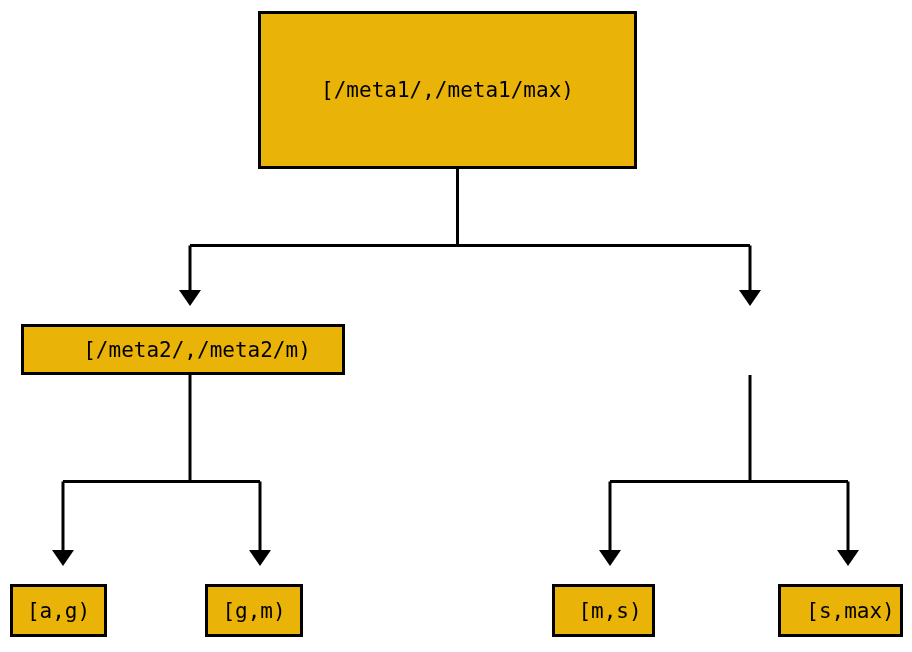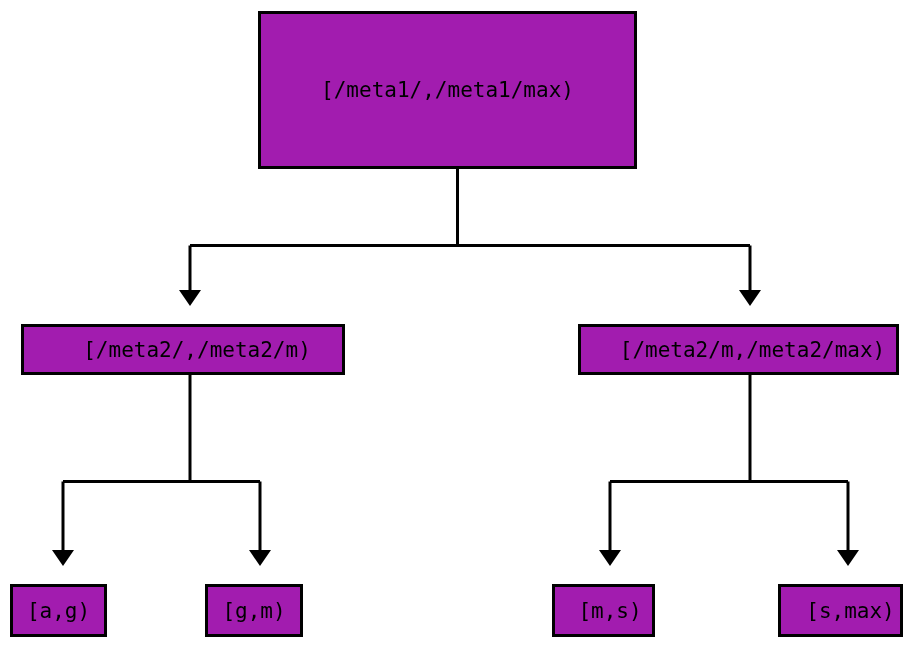--- a/index.html
+++ b/index.html
@@ -12,21 +12,21 @@
     width: 912px;
     height: 652px;
     background: #ffffff;
     overflow: hidden;
     font-family: "DejaVu Sans Mono", "Liberation Mono", monospace;
   }
   .node {
     position: absolute;
     box-sizing: border-box;
     border: 3px solid #000000;
-    background: #a21caf;
+    background: #eab308;
     display: flex;
     align-items: center;
     justify-content: center;
     color: #000000;
     letter-spacing: 0px;
     white-space: nowrap;
   }
   .node-root {
     font-size: 21px;
   }
@@ -86,23 +86,20 @@
   </svg>
 
   <div class="node node-root" style="left:258px; top:11px; width:379px; height:158px;">
     <span>[/meta1/,/meta1/max)</span>
   </div>
 
   <div class="node node-mid" style="left:21px; top:324px; width:324px; height:51px;">
     <span>[/meta2/,/meta2/m)</span>
   </div>
 
-  <div class="node node-mid" style="left:578px; top:324px; width:321px; height:51px;">
-    <span>[/meta2/m,/meta2/max)</span>
-  </div>
 
   <div class="node node-leaf" style="left:205px; top:584px; width:98px; height:53px;">
     <span>[g,m)</span>
   </div>
 
   <div class="node node-leaf" style="left:10px; top:584px; width:97px; height:53px;">
     <span>[a,g)</span>
   </div>
 
   <div class="node node-leaf" style="left:552px; top:584px; width:103px; height:53px;padding-left:13px;">

